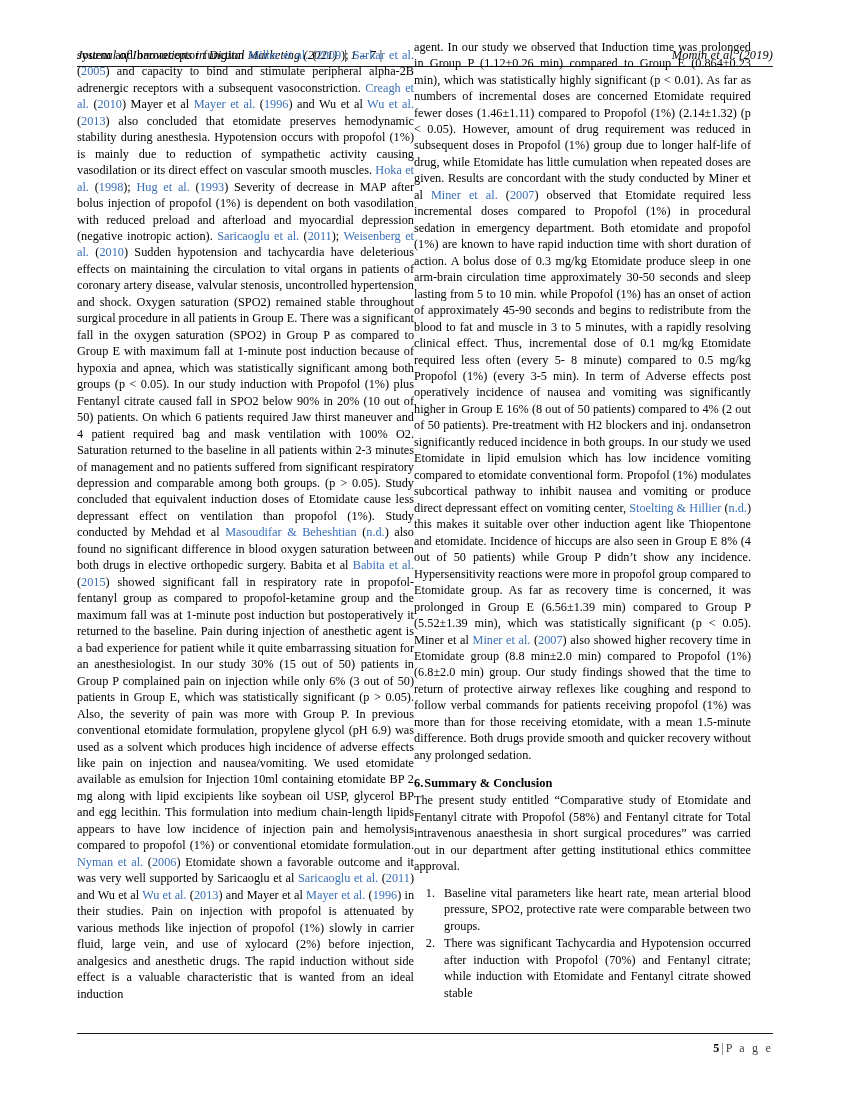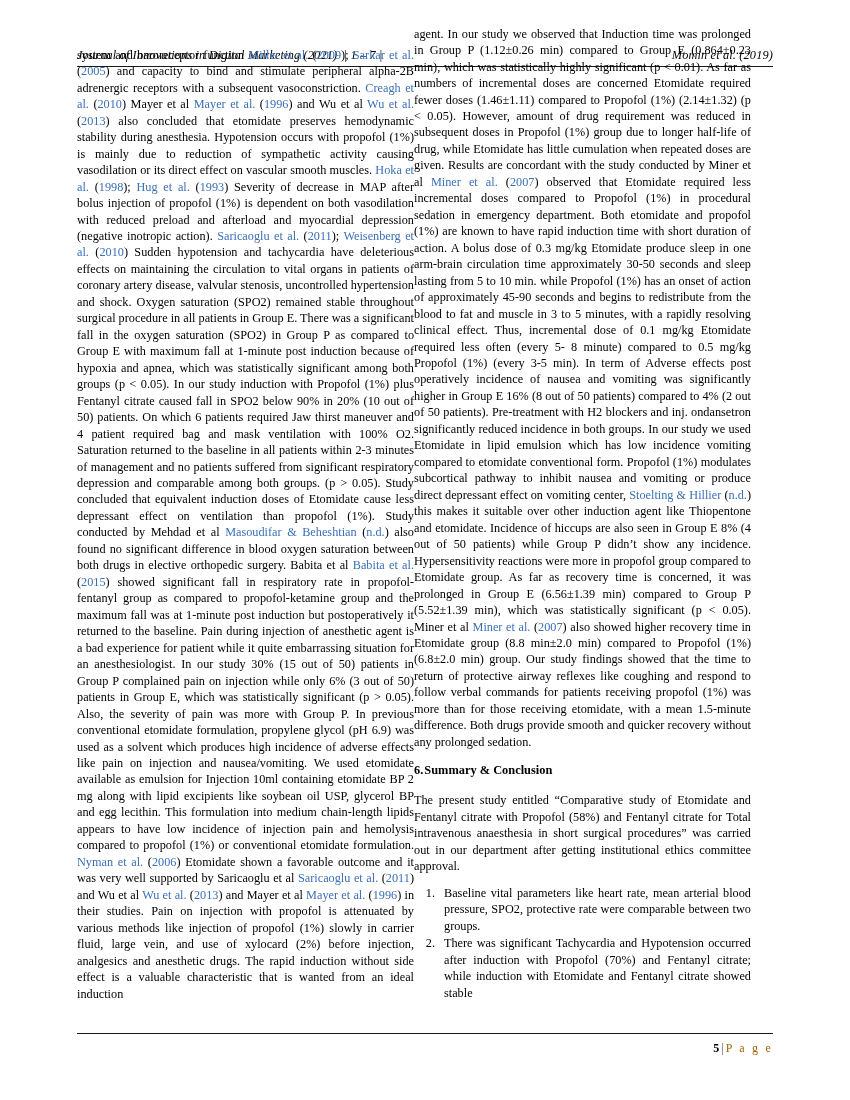--- a/index.html
+++ b/index.html
@@ -59,21 +59,21 @@
     margin: 0;
     text-indent: 0;
   }
   .cite {
     color: #3a6fb5;
   }
 
   h2.sec-head {
     font-size: 12.4px;
     font-weight: bold;
-    margin: 12px 0 14px 0;
+    margin: 12px 0 1px 0;
     line-height: 1.3;
     text-align: left;
   }
   .sec-head .num { margin-right: 1px; }
 
   ol.concl {
     margin: 10px 0 0 0;
     padding-left: 24px;
     text-align: justify;
   }
@@ -96,21 +96,21 @@
   }
   .footer .pg-num {
     font-weight: bold;
     color: #000;
   }
   .footer .pg-sep {
     color: #555;
     margin: 0 2px;
   }
   .footer .pg-word {
-    color: #a16207;
+    color: #404040;
     letter-spacing: 2.2px;
   }
 </style>
 </head>
 <body>
 
 <div class="page">
 
   <div class="runhead">
     <span class="runhead-left">Journal of Innovations in Digital Marketing (2021)  | 1 – 7 |</span>

